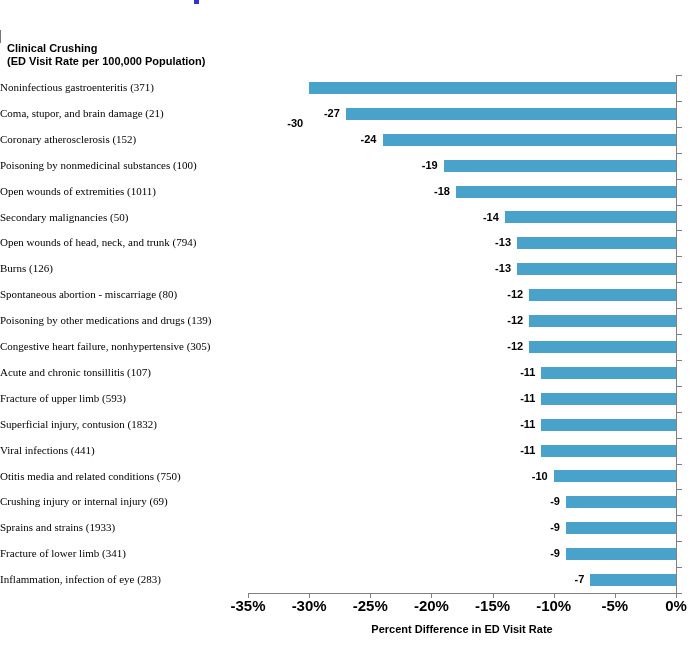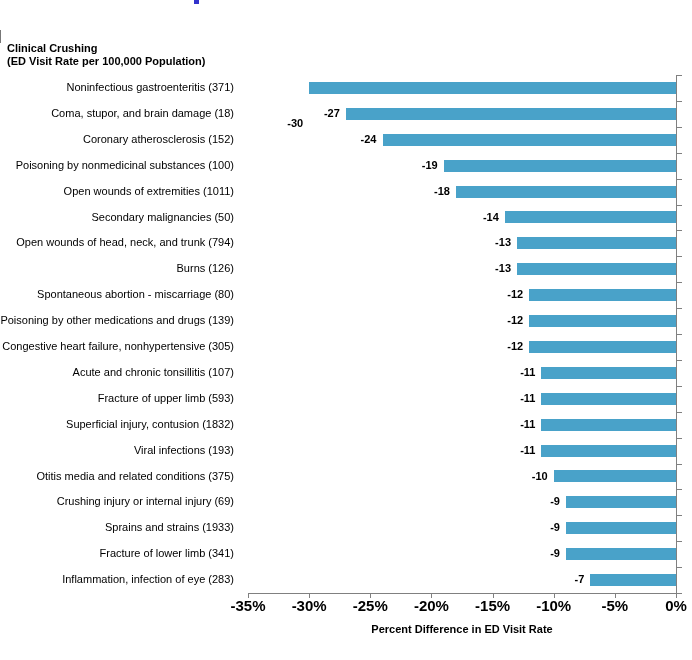--- a/index.html
+++ b/index.html
@@ -1,21 +1,21 @@
 <!DOCTYPE html>
 <html><head>
 <meta charset="utf-8">
 <style>
   html,body{margin:0;padding:0;}
   body{width:692px;height:660px;background:#ffffff;font-family:"Liberation Sans",sans-serif;position:relative;overflow:hidden;}
   .canvas{position:absolute;left:0;top:0;width:692px;height:660px;}
   .frag-blue{position:absolute;left:194px;top:0;width:5px;height:4px;}
   .frag-gray{position:absolute;left:0;top:30px;width:1px;height:13px;}
   .chart-header{position:absolute;left:7px;top:42px;font-size:11px;font-weight:bold;color:#000;line-height:13px;white-space:nowrap;}
-  .row-label{position:absolute;font-size:11px;color:#000;text-align:right;white-space:nowrap;}
+  .row-label{position:absolute;font-size:11px;color:#000;text-align:left;white-space:nowrap;font-family:Liberation Serif, serif;}
   .value-label{position:absolute;font-size:11px;font-weight:bold;color:#000;text-align:right;white-space:nowrap;}
   .bar{position:absolute;}
   .axis-el{position:absolute;}
   .x-tick-label{position:absolute;font-size:15px;font-weight:bold;text-align:center;color:#000;white-space:nowrap;}
   .x-axis-title{position:absolute;font-size:11px;font-weight:bold;text-align:center;color:#000;line-height:14px;}
 </style>
 </head>
 <body>
 
 <div class="canvas">
@@ -24,21 +24,21 @@
 
   <div class="chart-header">
     <div>Clinical Crushing</div>
     <div>(ED Visit Rate per 100,000 Population)</div>
   </div>
 
   <div id="plot">
       <div class="row-label" style="left: 0px; top: 75px; width: 234px; height: 25.9px; line-height: 25.9px; position: absolute;">Noninfectious gastroenteritis (371)</div>
       <div class="value-label" style="left: 263.143px; top: 75px; width: 40px; height: 25.9px; line-height: 25.9px; position: absolute; margin-top: 36px;">-30</div>
       <div class="bar" style="left: 309.143px; top: 81.95px; width: 366.857px; height: 12px; background: rgb(73, 162, 201); position: absolute;"></div>
-      <div class="row-label" style="left: 0px; top: 100.9px; width: 234px; height: 25.9px; line-height: 25.9px; position: absolute;">Coma, stupor, and brain damage (18)</div>
+      <div class="row-label" style="left: 0px; top: 100.9px; width: 234px; height: 25.9px; line-height: 25.9px; position: absolute;">Coma, stupor, and brain damage (21)</div>
       <div class="value-label" style="left: 299.829px; top: 100.9px; width: 40px; height: 25.9px; line-height: 25.9px; position: absolute; text-align: right;">-27</div>
       <div class="bar" style="left: 345.829px; top: 107.85px; width: 330.171px; height: 12px; background: rgb(73, 162, 201); position: absolute;"></div>
       <div class="row-label" style="left: 0px; top: 126.8px; width: 234px; height: 25.9px; line-height: 25.9px; position: absolute;">Coronary atherosclerosis (152)</div>
       <div class="value-label" style="left: 336.514px; top: 126.8px; width: 40px; height: 25.9px; line-height: 25.9px; position: absolute;">-24</div>
       <div class="bar" style="left: 382.514px; top: 133.75px; width: 293.486px; height: 12px; background: rgb(73, 162, 201); position: absolute;"></div>
       <div class="row-label" style="left: 0px; top: 152.7px; width: 234px; height: 25.9px; line-height: 25.9px; position: absolute;">Poisoning by nonmedicinal substances (100)</div>
       <div class="value-label" style="left: 397.657px; top: 152.7px; width: 40px; height: 25.9px; line-height: 25.9px; position: absolute;">-19</div>
       <div class="bar" style="left: 443.657px; top: 159.65px; width: 232.343px; height: 12px; background: rgb(73, 162, 201); position: absolute;"></div>
       <div class="row-label" style="left: 0px; top: 178.6px; width: 234px; height: 25.9px; line-height: 25.9px; position: absolute;">Open wounds of extremities (1011)</div>
       <div class="value-label" style="left: 409.886px; top: 178.6px; width: 40px; height: 25.9px; line-height: 25.9px; position: absolute;">-18</div>
@@ -63,24 +63,24 @@
       <div class="bar" style="left: 529.257px; top: 340.95px; width: 146.743px; height: 12px; background: rgb(73, 162, 201); position: absolute;"></div>
       <div class="row-label" style="left: 0px; top: 359.9px; width: 234px; height: 25.9px; line-height: 25.9px; position: absolute;">Acute and chronic tonsillitis (107)</div>
       <div class="value-label" style="left: 495.486px; top: 359.9px; width: 40px; height: 25.9px; line-height: 25.9px; position: absolute;">-11</div>
       <div class="bar" style="left: 541.486px; top: 366.85px; width: 134.514px; height: 12px; background: rgb(73, 162, 201); position: absolute;"></div>
       <div class="row-label" style="left: 0px; top: 385.8px; width: 234px; height: 25.9px; line-height: 25.9px; position: absolute;">Fracture of upper limb (593)</div>
       <div class="value-label" style="left: 495.486px; top: 385.8px; width: 40px; height: 25.9px; line-height: 25.9px; position: absolute;">-11</div>
       <div class="bar" style="left: 541.486px; top: 392.75px; width: 134.514px; height: 12px; background: rgb(73, 162, 201); position: absolute;"></div>
       <div class="row-label" style="left: 0px; top: 411.7px; width: 234px; height: 25.9px; line-height: 25.9px; position: absolute;">Superficial injury, contusion (1832)</div>
       <div class="value-label" style="left: 495.486px; top: 411.7px; width: 40px; height: 25.9px; line-height: 25.9px; position: absolute;">-11</div>
       <div class="bar" style="left: 541.486px; top: 418.65px; width: 134.514px; height: 12px; background: rgb(73, 162, 201); position: absolute;"></div>
-      <div class="row-label" style="left: 0px; top: 437.6px; width: 234px; height: 25.9px; line-height: 25.9px; position: absolute;">Viral infections (193)</div>
+      <div class="row-label" style="left: 0px; top: 437.6px; width: 234px; height: 25.9px; line-height: 25.9px; position: absolute;">Viral infections (441)</div>
       <div class="value-label" style="left: 495.486px; top: 437.6px; width: 40px; height: 25.9px; line-height: 25.9px; position: absolute;">-11</div>
       <div class="bar" style="left: 541.486px; top: 444.55px; width: 134.514px; height: 12px; background: rgb(73, 162, 201); position: absolute;"></div>
-      <div class="row-label" style="left: 0px; top: 463.5px; width: 234px; height: 25.9px; line-height: 25.9px; position: absolute;">Otitis media and related conditions (375)</div>
+      <div class="row-label" style="left: 0px; top: 463.5px; width: 234px; height: 25.9px; line-height: 25.9px; position: absolute;">Otitis media and related conditions (750)</div>
       <div class="value-label" style="left: 507.714px; top: 463.5px; width: 40px; height: 25.9px; line-height: 25.9px; position: absolute;">-10</div>
       <div class="bar" style="left: 553.714px; top: 470.45px; width: 122.286px; height: 12px; background: rgb(73, 162, 201); position: absolute;"></div>
       <div class="row-label" style="left: 0px; top: 489.4px; width: 234px; height: 25.9px; line-height: 25.9px; position: absolute;">Crushing injury or internal injury (69)</div>
       <div class="value-label" style="left: 519.943px; top: 489.4px; width: 40px; height: 25.9px; line-height: 25.9px; position: absolute;">-9</div>
       <div class="bar" style="left: 565.943px; top: 496.35px; width: 110.057px; height: 12px; background: rgb(73, 162, 201); position: absolute;"></div>
       <div class="row-label" style="left: 0px; top: 515.3px; width: 234px; height: 25.9px; line-height: 25.9px; position: absolute;">Sprains and strains (1933)</div>
       <div class="value-label" style="left: 519.943px; top: 515.3px; width: 40px; height: 25.9px; line-height: 25.9px; position: absolute;">-9</div>
       <div class="bar" style="left: 565.943px; top: 522.25px; width: 110.057px; height: 12px; background: rgb(73, 162, 201); position: absolute;"></div>
       <div class="row-label" style="left: 0px; top: 541.2px; width: 234px; height: 25.9px; line-height: 25.9px; position: absolute;">Fracture of lower limb (341)</div>
       <div class="value-label" style="left: 519.943px; top: 541.2px; width: 40px; height: 25.9px; line-height: 25.9px; position: absolute;">-9</div>

